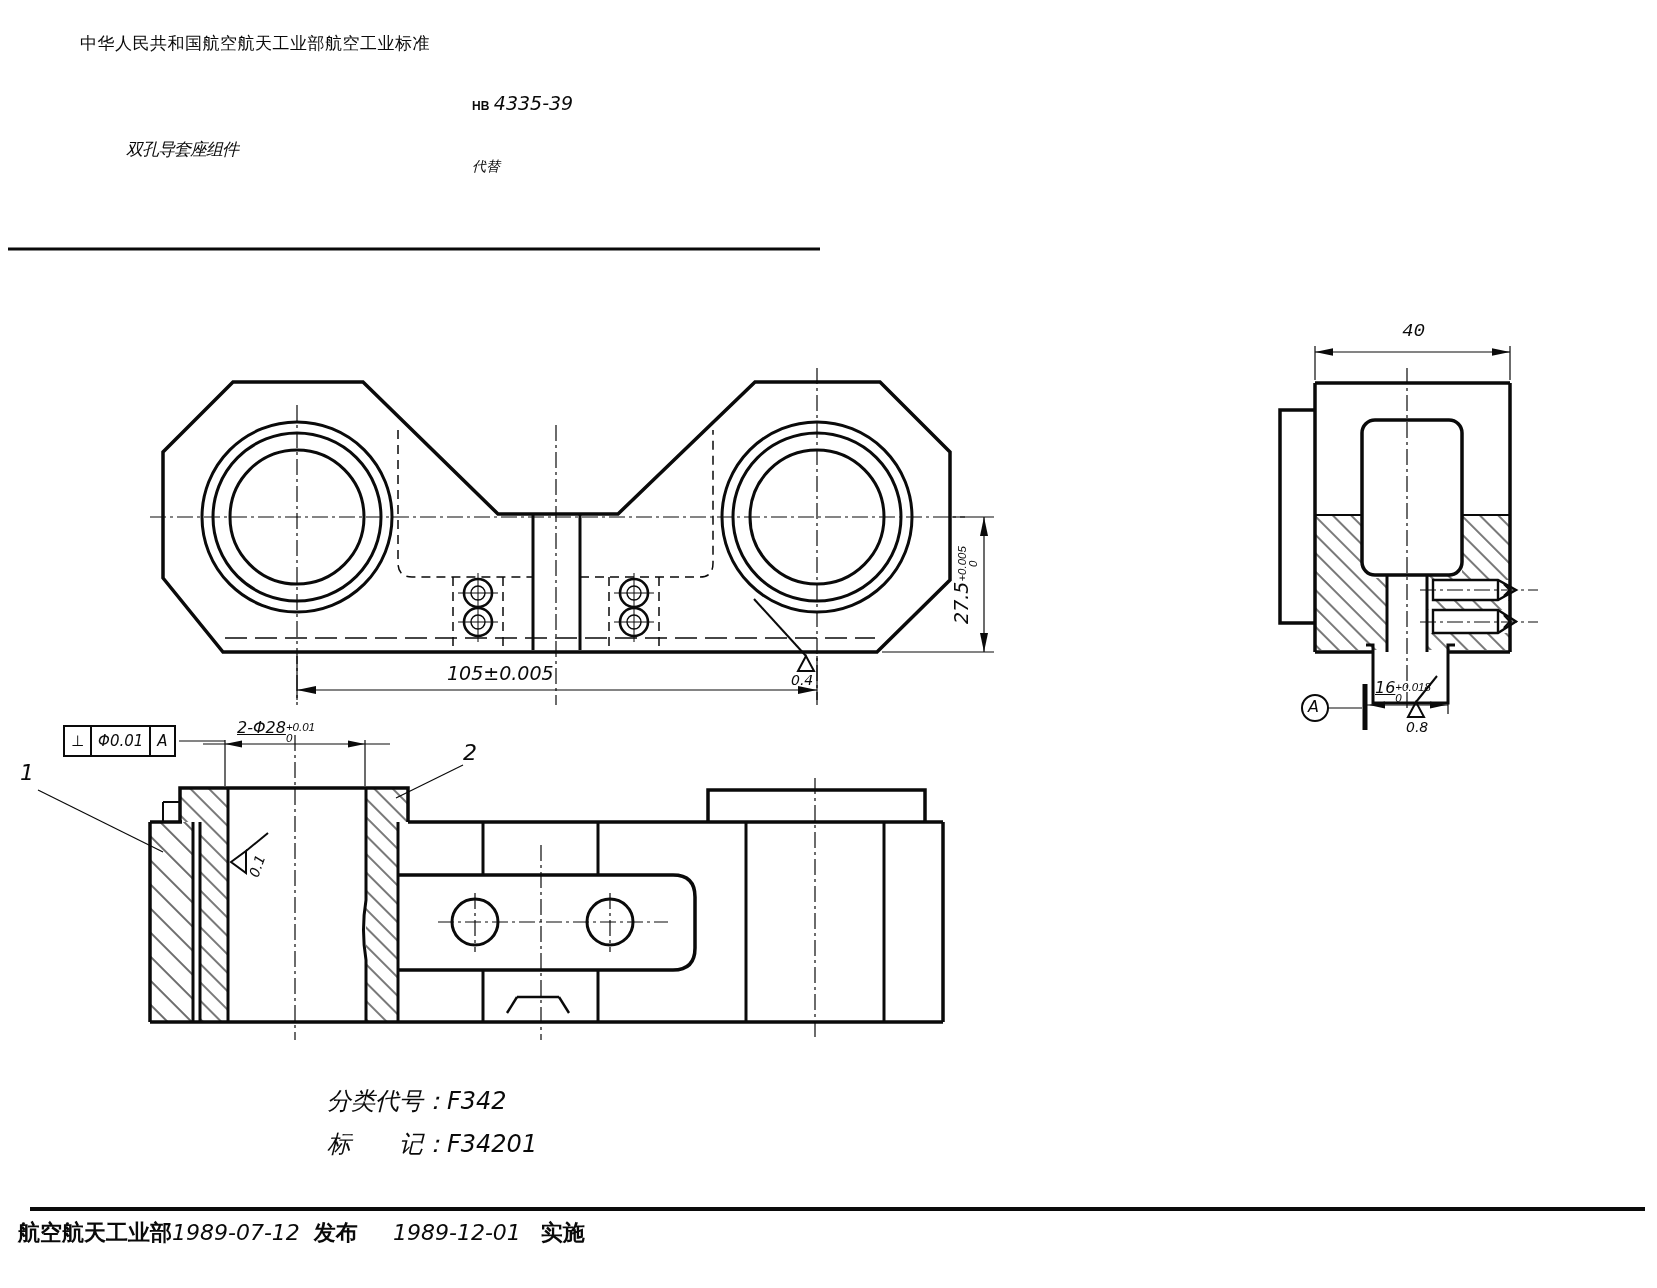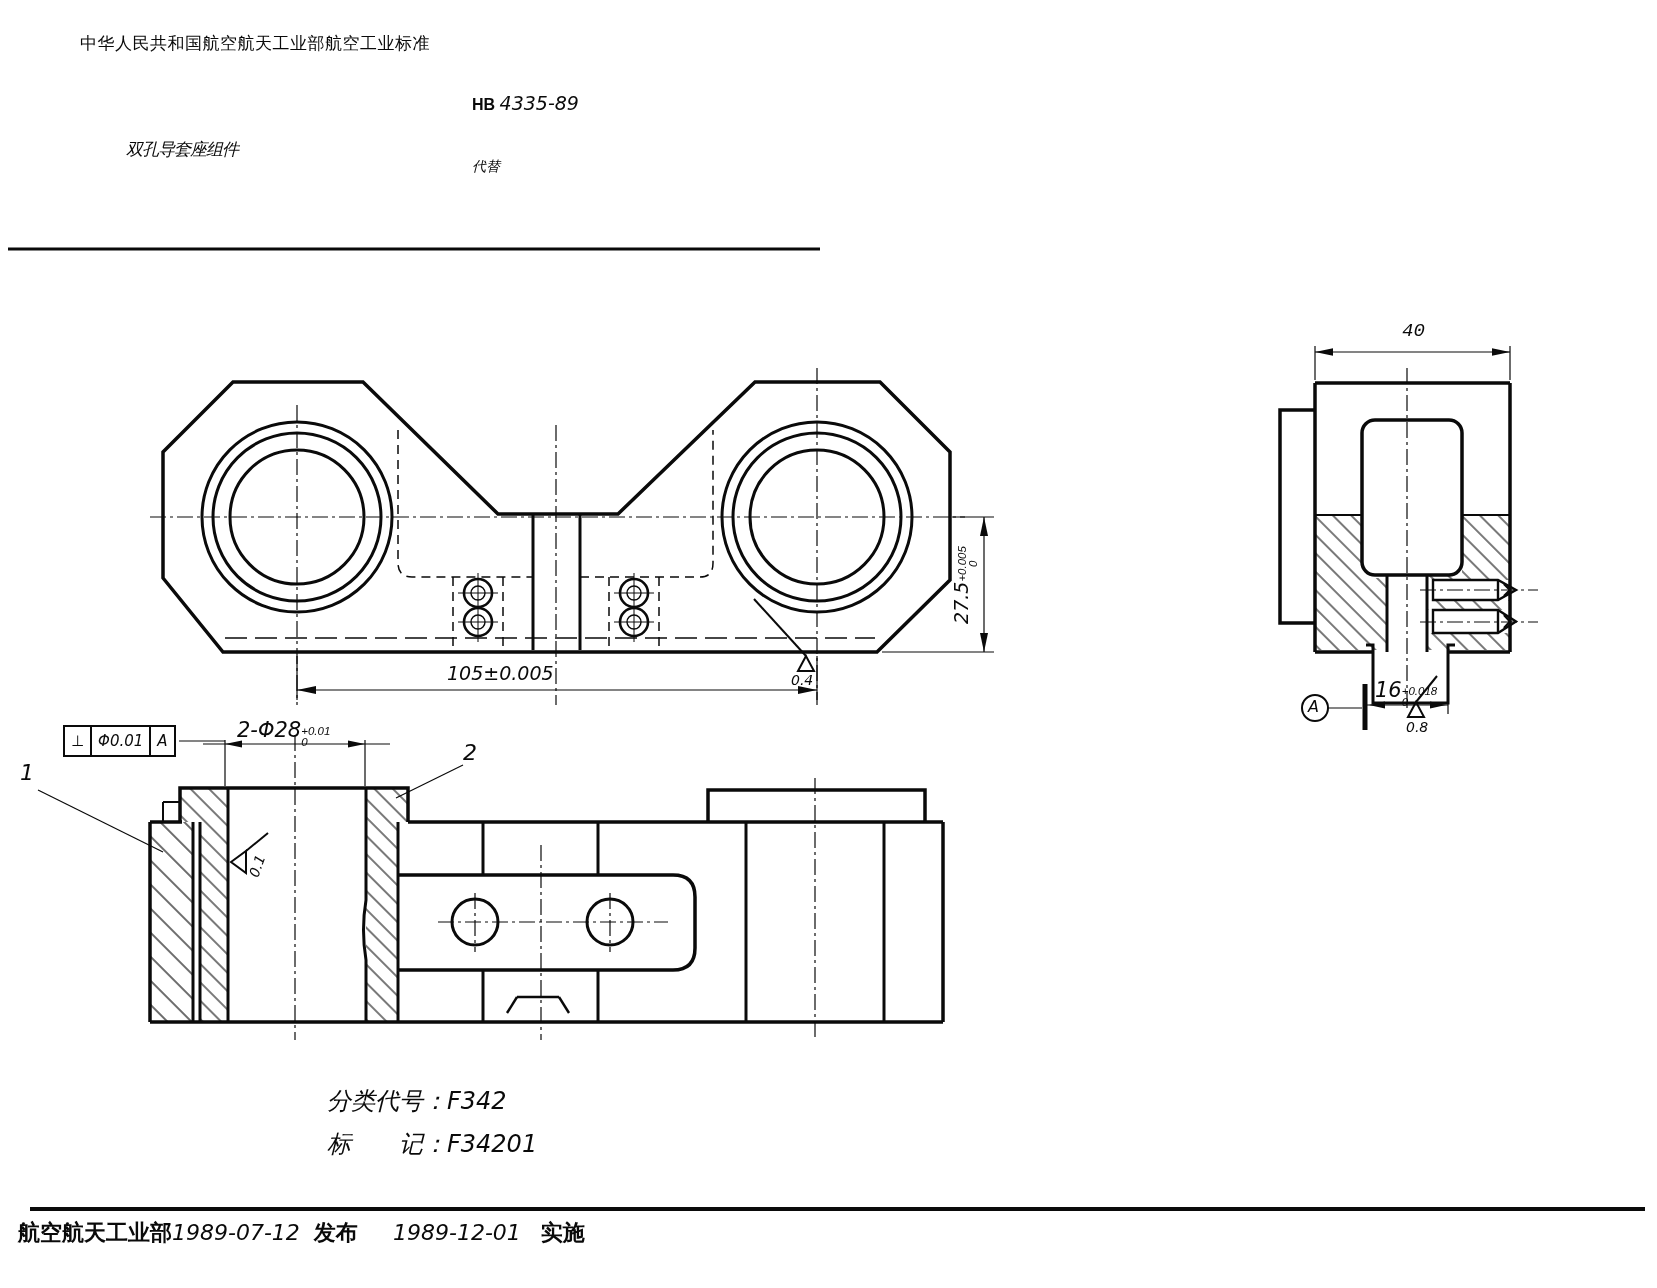--- a/index.html
+++ b/index.html
@@ -5,26 +5,26 @@
   html,body{margin:0;padding:0;}
   body{
     width:1657px;height:1288px;position:relative;background:#ffffff;
     font-family:"Liberation Sans","DejaVu Sans",sans-serif;color:#0a0a0a;
     overflow:hidden;
   }
   .abs{position:absolute;white-space:nowrap;}
   .printed{font-weight:bold;}
   .hand{font-family:"DejaVu Sans",sans-serif;font-style:italic;}
   .hdr{font-size:17px;letter-spacing:0.5px;font-weight:normal;}
-  .code-pre{font-size:16px;font-weight:bold;}
+  .code-pre{font-size:12px;font-weight:bold;}
   .code-num{font-size:19px;}
   .title{font-size:17px;letter-spacing:-1px;}
   .daiti{font-size:14px;}
   .dim{font-size:19px;}
-  .dim-sm{font-size:21px;}
+  .dim-sm{font-size:16px;text-decoration:underline;}
   .fin{font-size:14px;}
   .itemno{font-size:22px;}
   .note{font-size:24px;}
   .foot{font-size:22px;}
   .tolstack{display:inline-flex;flex-direction:column;font-size:11.5px;line-height:11px;vertical-align:2px;font-style:italic;}
   .rot90{transform:rotate(-90deg);transform-origin:center center;text-align:center;}
   .rot70{transform:rotate(-70deg);transform-origin:center center;}
   .fcf{position:absolute;display:flex;border:2px solid #0a0a0a;background:#fff;height:28px;align-items:center;}
   .fcf > div{padding:0 6px;border-right:2px solid #0a0a0a;font-size:15px;display:flex;align-items:center;height:100%;}
   .fcf > div:last-child{border-right:none;}
@@ -276,21 +276,21 @@
   </g>
 
   <g>
     <line x1="30" y1="1209" x2="1645" y2="1209" stroke="#0a0a0a" stroke-width="4"></line>
   </g>
 </svg>
 
 <div class="abs printed hdr" style="left:80px;top:32px;">中华人民共和国航空航天工业部航空工业标准</div>
 <div class="abs" style="left:472px;top:92px;">
   <span class="code-pre printed">HB</span>
-  <span class="code-num hand">4335-89</span>
+  <span class="code-num hand">4335-39</span>
 </div>
 <div class="abs hand title" style="left:126px;top:138px;">双孔导套座组件</div>
 <div class="abs hand daiti" style="left:472px;top:158px;">代替</div>
 
 <div class="abs hand dim" style="left:447px;top:662px;">105±0.005</div>
 <div class="abs rot90" style="left:887px;top:573px;width:150px;height:24px;">
   <span class="hand dim">27.5</span><span class="tolstack">
       <span>+0.005</span>
       <span>0</span>
     </span>

